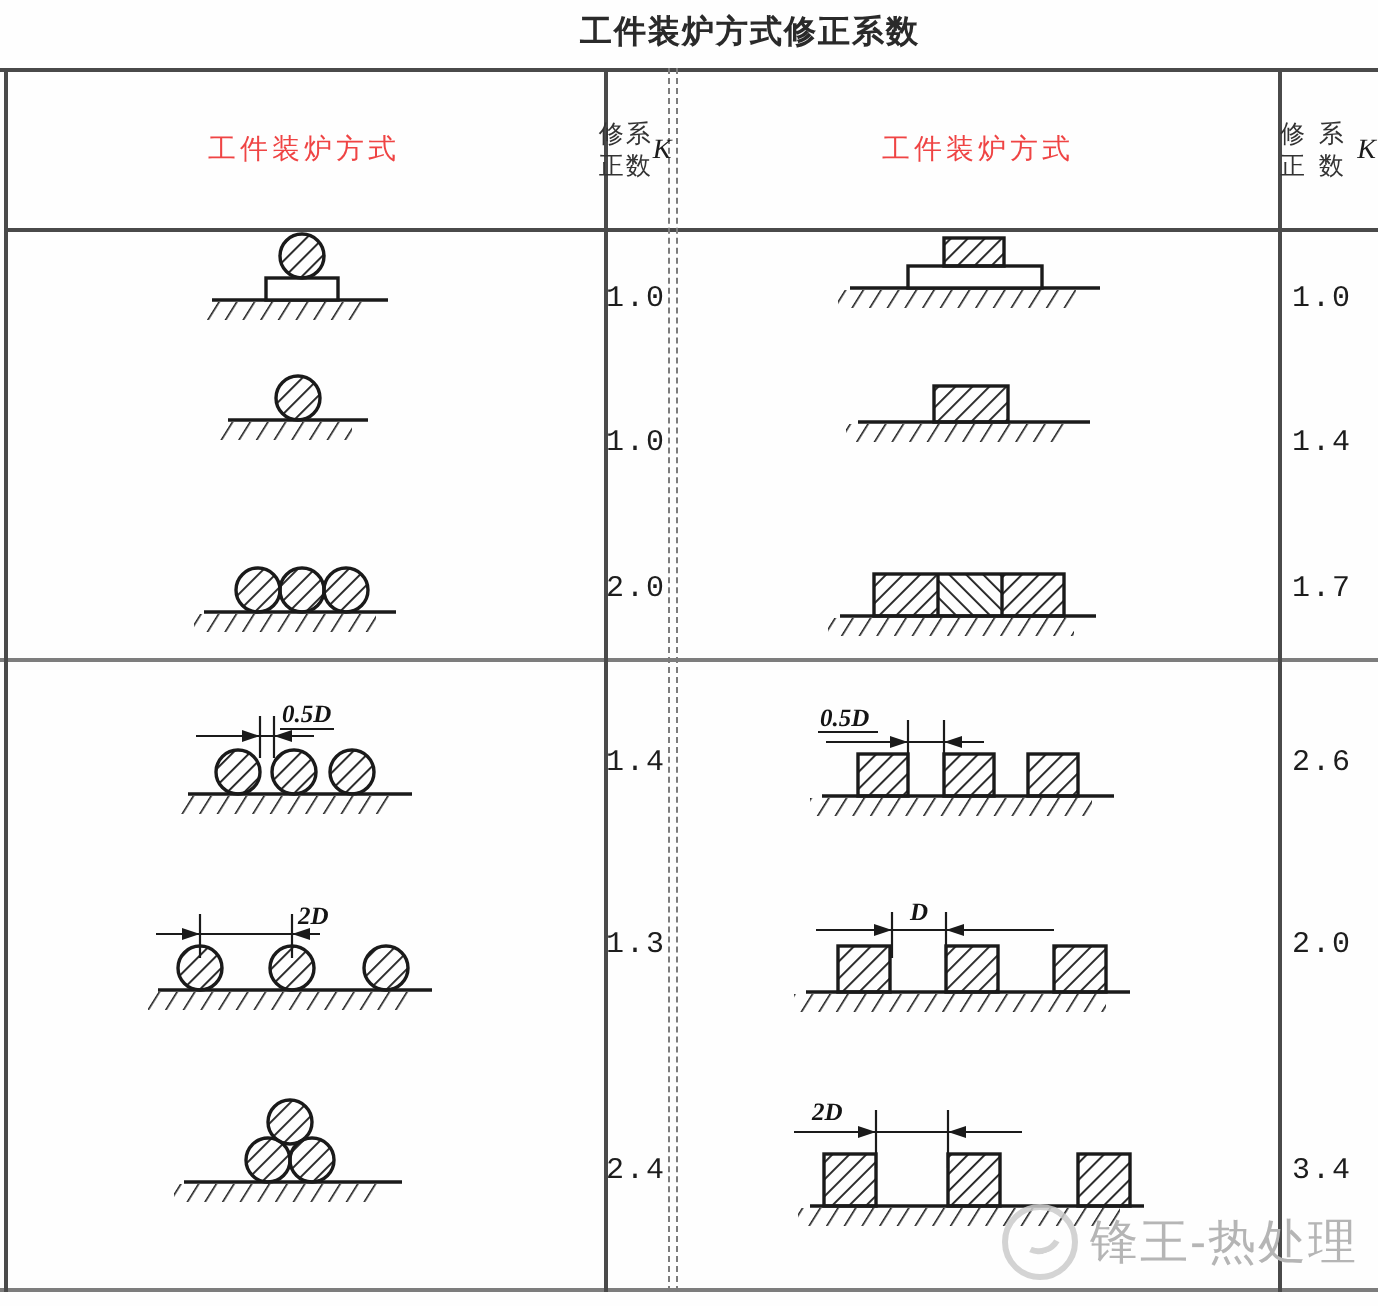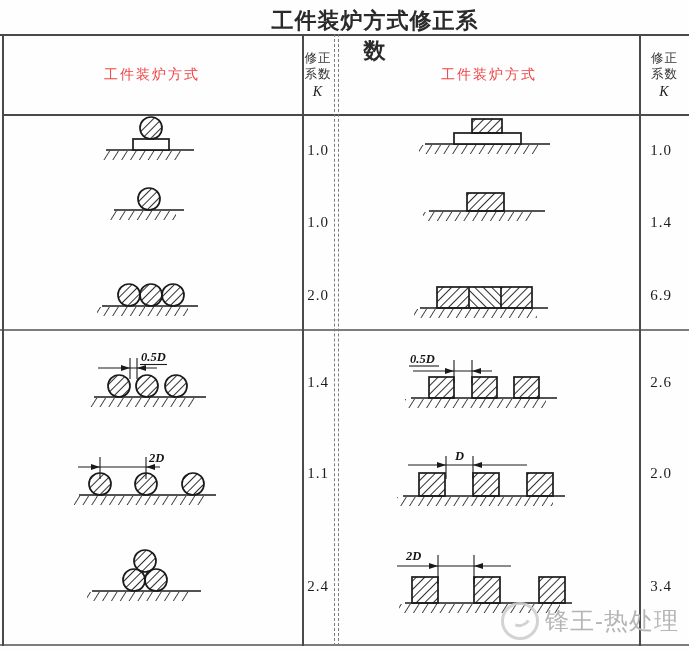--- a/index.html
+++ b/index.html
@@ -2,39 +2,39 @@
 <html><head>
 <meta charset="utf-8">
 <style>
   html,body{margin:0;padding:0;background:#ffffff;}
   .page{
     position:relative;width:689px;height:653px;background:#fefefe;overflow:hidden;
     font-family:"Liberation Sans","DejaVu Sans",sans-serif;color:#222;
   }
   .title{
     position:absolute;top:6px;left:270px;width:210px;text-align:center;
-    font-size:22px;font-weight:bold;letter-spacing:1px;color:#2a2a2a;
+    font-size:16px;font-weight:bold;letter-spacing:1px;color:#2a2a2a;
     font-family:"Liberation Serif","DejaVu Serif",serif;
   }
   .hl{position:absolute;background:#4a4a4a;}
   .vl{position:absolute;background:#4a4a4a;}
   .vl.dash{background:none;border-left:1px dashed #7c7c7c;width:0;}
   .hl.gray{background:#7d7d7d;}
   .hdr{
     position:absolute;display:flex;align-items:center;justify-content:center;
     font-size:14px;letter-spacing:2px;color:#ef4444;font-family:Liberation Serif, serif;
   }
   .khdr{
-    position:absolute;display:flex;flex-direction:column;align-items:center;justify-content:center;
+    position:absolute;display:flex;flex-direction:row;align-items:center;justify-content:center;
     font-size:12.5px;line-height:16px;letter-spacing:1px;color:#333;
   }
   .ksym{font-family:"Liberation Serif","DejaVu Serif",serif;font-style:italic;font-size:14px;margin-top:2px;color:#1c1c1c;}
   .kval{
     position:absolute;width:38px;height:18px;line-height:18px;text-align:center;
-    font-family:Liberation Serif, serif;font-size:15px;letter-spacing:1px;color:#1d1d1d;
+    font-family:Liberation Mono, monospace;font-size:15px;letter-spacing:1px;color:#1d1d1d;
   }
   svg.diagrams{position:absolute;left:0;top:0;pointer-events:none;}
   .dimtext{
     font-family:"Liberation Serif","DejaVu Serif",serif;font-style:italic;font-weight:bold;
     font-size:12.5px;fill:#141414;
   }
   .watermark{position:absolute;left:501px;top:602px;display:flex;align-items:center;gap:6px;}
   .wm-logo{position:relative;width:32px;height:32px;border:3px solid #cccccc;border-radius:50%;opacity:.85;}
   .wm-logo::after{
     content:"";position:absolute;left:5px;top:2px;width:16px;height:14px;border:3px solid transparent;
@@ -69,26 +69,26 @@
   <div class="khdr" style="left:640px;top:36px;width:49px;height:78px">
     <div>修正</div>
     <div>系数</div>
     <div class="ksym">K</div>
   </div>
 
   <div class="kval" style="left:299px;top:141px">1.0</div>
   <div class="kval" style="left:299px;top:213px">1.0</div>
   <div class="kval" style="left:299px;top:286px">2.0</div>
   <div class="kval" style="left:299px;top:373px">1.4</div>
-  <div class="kval" style="left:299px;top:464px">1.1</div>
+  <div class="kval" style="left:299px;top:464px">1.3</div>
   <div class="kval" style="left:299px;top:577px">2.4</div>
 
   <div class="kval" style="left:642px;top:141px">1.0</div>
   <div class="kval" style="left:642px;top:213px">1.4</div>
-  <div class="kval" style="left:642px;top:286px">6.9</div>
+  <div class="kval" style="left:642px;top:286px">1.7</div>
   <div class="kval" style="left:642px;top:373px">2.6</div>
   <div class="kval" style="left:642px;top:464px">2.0</div>
   <div class="kval" style="left:642px;top:577px">3.4</div>
 
   <svg class="diagrams" width="689" height="653" viewBox="0 0 689 653">
     <defs>
       <pattern id="hA" patternUnits="userSpaceOnUse" width="6" height="6" patternTransform="rotate(45)">
         <line x1="0" y1="0" x2="0" y2="6" stroke="#222" stroke-width="1.9"></line>
       </pattern>
       <pattern id="hB" patternUnits="userSpaceOnUse" width="6" height="6" patternTransform="rotate(-45)">

